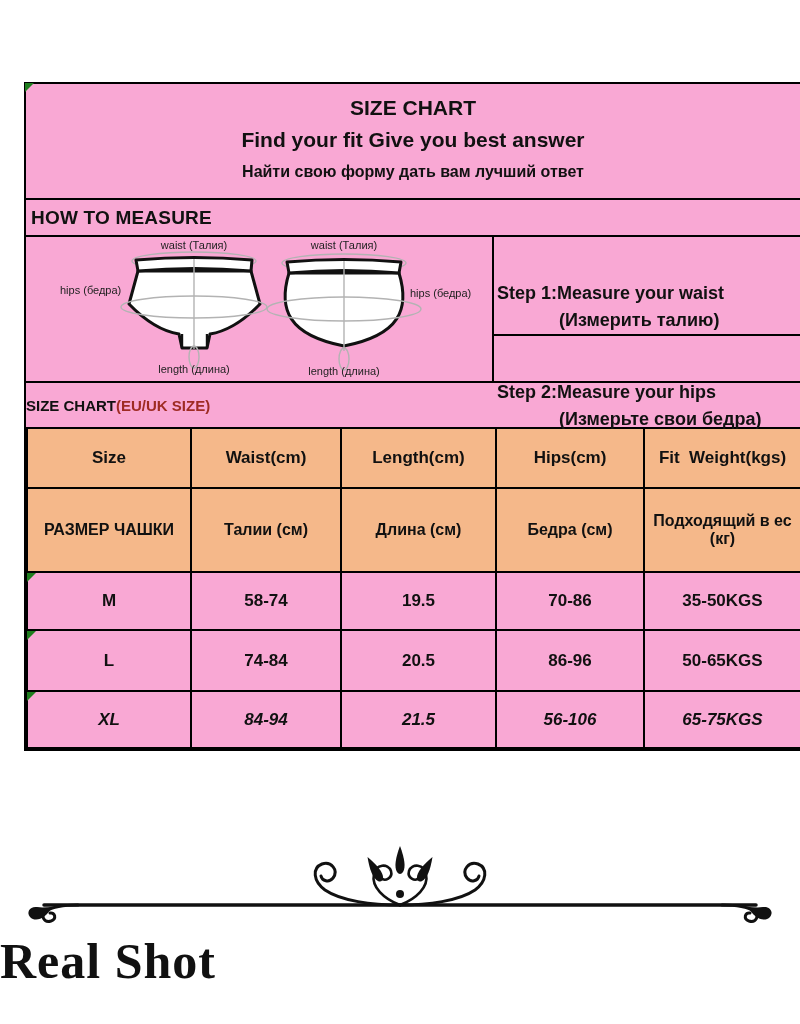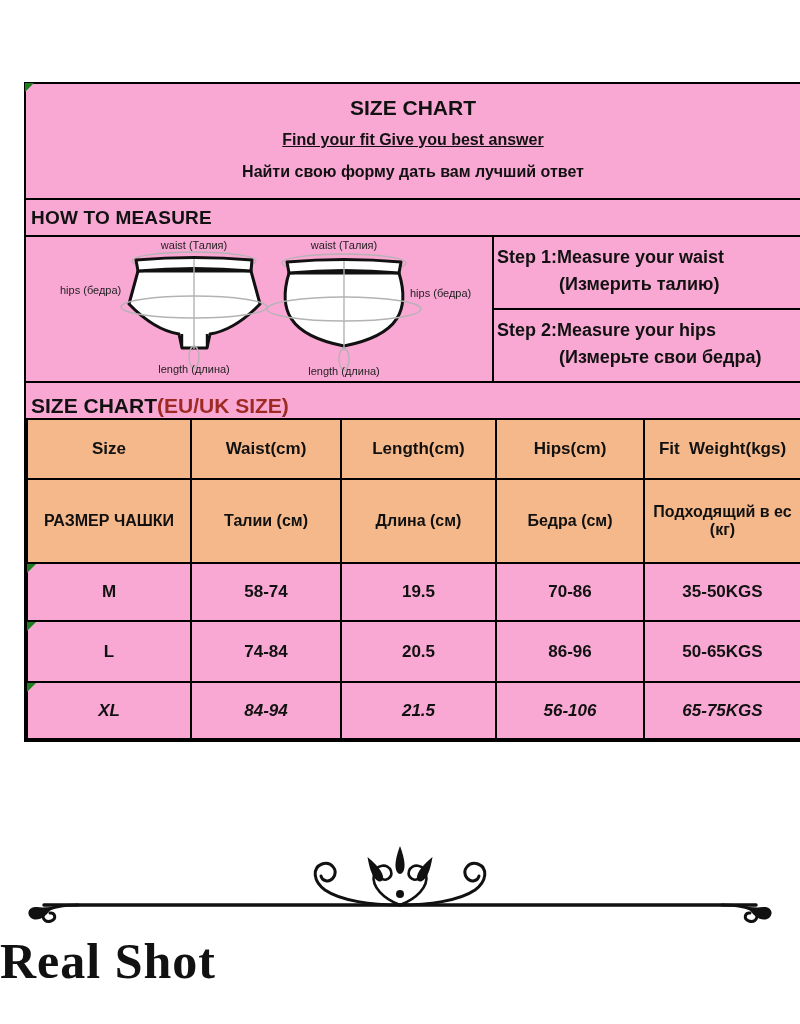--- a/index.html
+++ b/index.html
@@ -17,43 +17,43 @@
     position:absolute;left:24px;top:82px;width:778px;
     border:2px solid #000;background:#f9a8d4;
   }
   .corner-tri{
     position:absolute;top:-1px;left:-1px;width:0;height:0;z-index:5;
     border-top:9px solid var(--excel-green);border-right:9px solid transparent;
   }
   
   .title-block{padding:8px 0 10px 0;text-align:center;font-weight:bold;}
   .title-line1{font-size:21px;line-height:32px;}
-  .title-line2{font-size:16px;line-height:32px;text-decoration:underline;}
+  .title-line2{font-size:21px;line-height:32px;}
   .title-line3{font-size:16px;line-height:32px;}
   
   .how-heading{
     border-top:2px solid #000;height:37px;line-height:36px;
     font-size:19px;font-weight:bold;padding-left:5px;letter-spacing:.2px;
   }
   .measure-row{border-top:2px solid #000;display:flex;height:146px;justify-content:center;}
   .diagram-cell{position:relative;flex:1;}
   .diagram-cell svg{position:absolute;left:0;top:0;}
   .diag-label{
     position:absolute;font-size:11px;color:#222;white-space:nowrap;
     transform:translateX(-50%);
   }
   .diag-label.side{transform:none;}
   .steps-cell{width:308px;border-left:2px solid #000;display:flex;flex-direction:column;}
-  .step-box{flex:1;padding:7px 2px 0 3px;font-weight:bold;font-size:18px;line-height:27px;}
+  .step-box{flex:1;padding:7px 2px 0 3px;font-weight:bold;font-size:18px;line-height:27px;margin-top:36px;}
   .step-box.first{border-bottom:2px solid #000;}
   .step-ru{padding-left:62px;}
   
   .sc-heading{
-    border-top:2px solid #000;height:37px;line-height:45px;
-    font-size:21px;font-weight:bold;padding-left:5px;
+    border-top:2px solid #000;height:46px;line-height:45px;
+    font-size:15px;font-weight:bold;
   }
   .sc-heading .red{color:var(--accent-red);}
   
   table.size-table{width:100%;border-collapse:collapse;table-layout:fixed;}
   table.size-table td{
     border:2px solid #000;text-align:center;vertical-align:middle;
     font-weight:bold;font-size:17px;padding:2px;
   }
   tr.hdr td{background:var(--header-bg);}
   tr.hdr-en{height:60px;}

